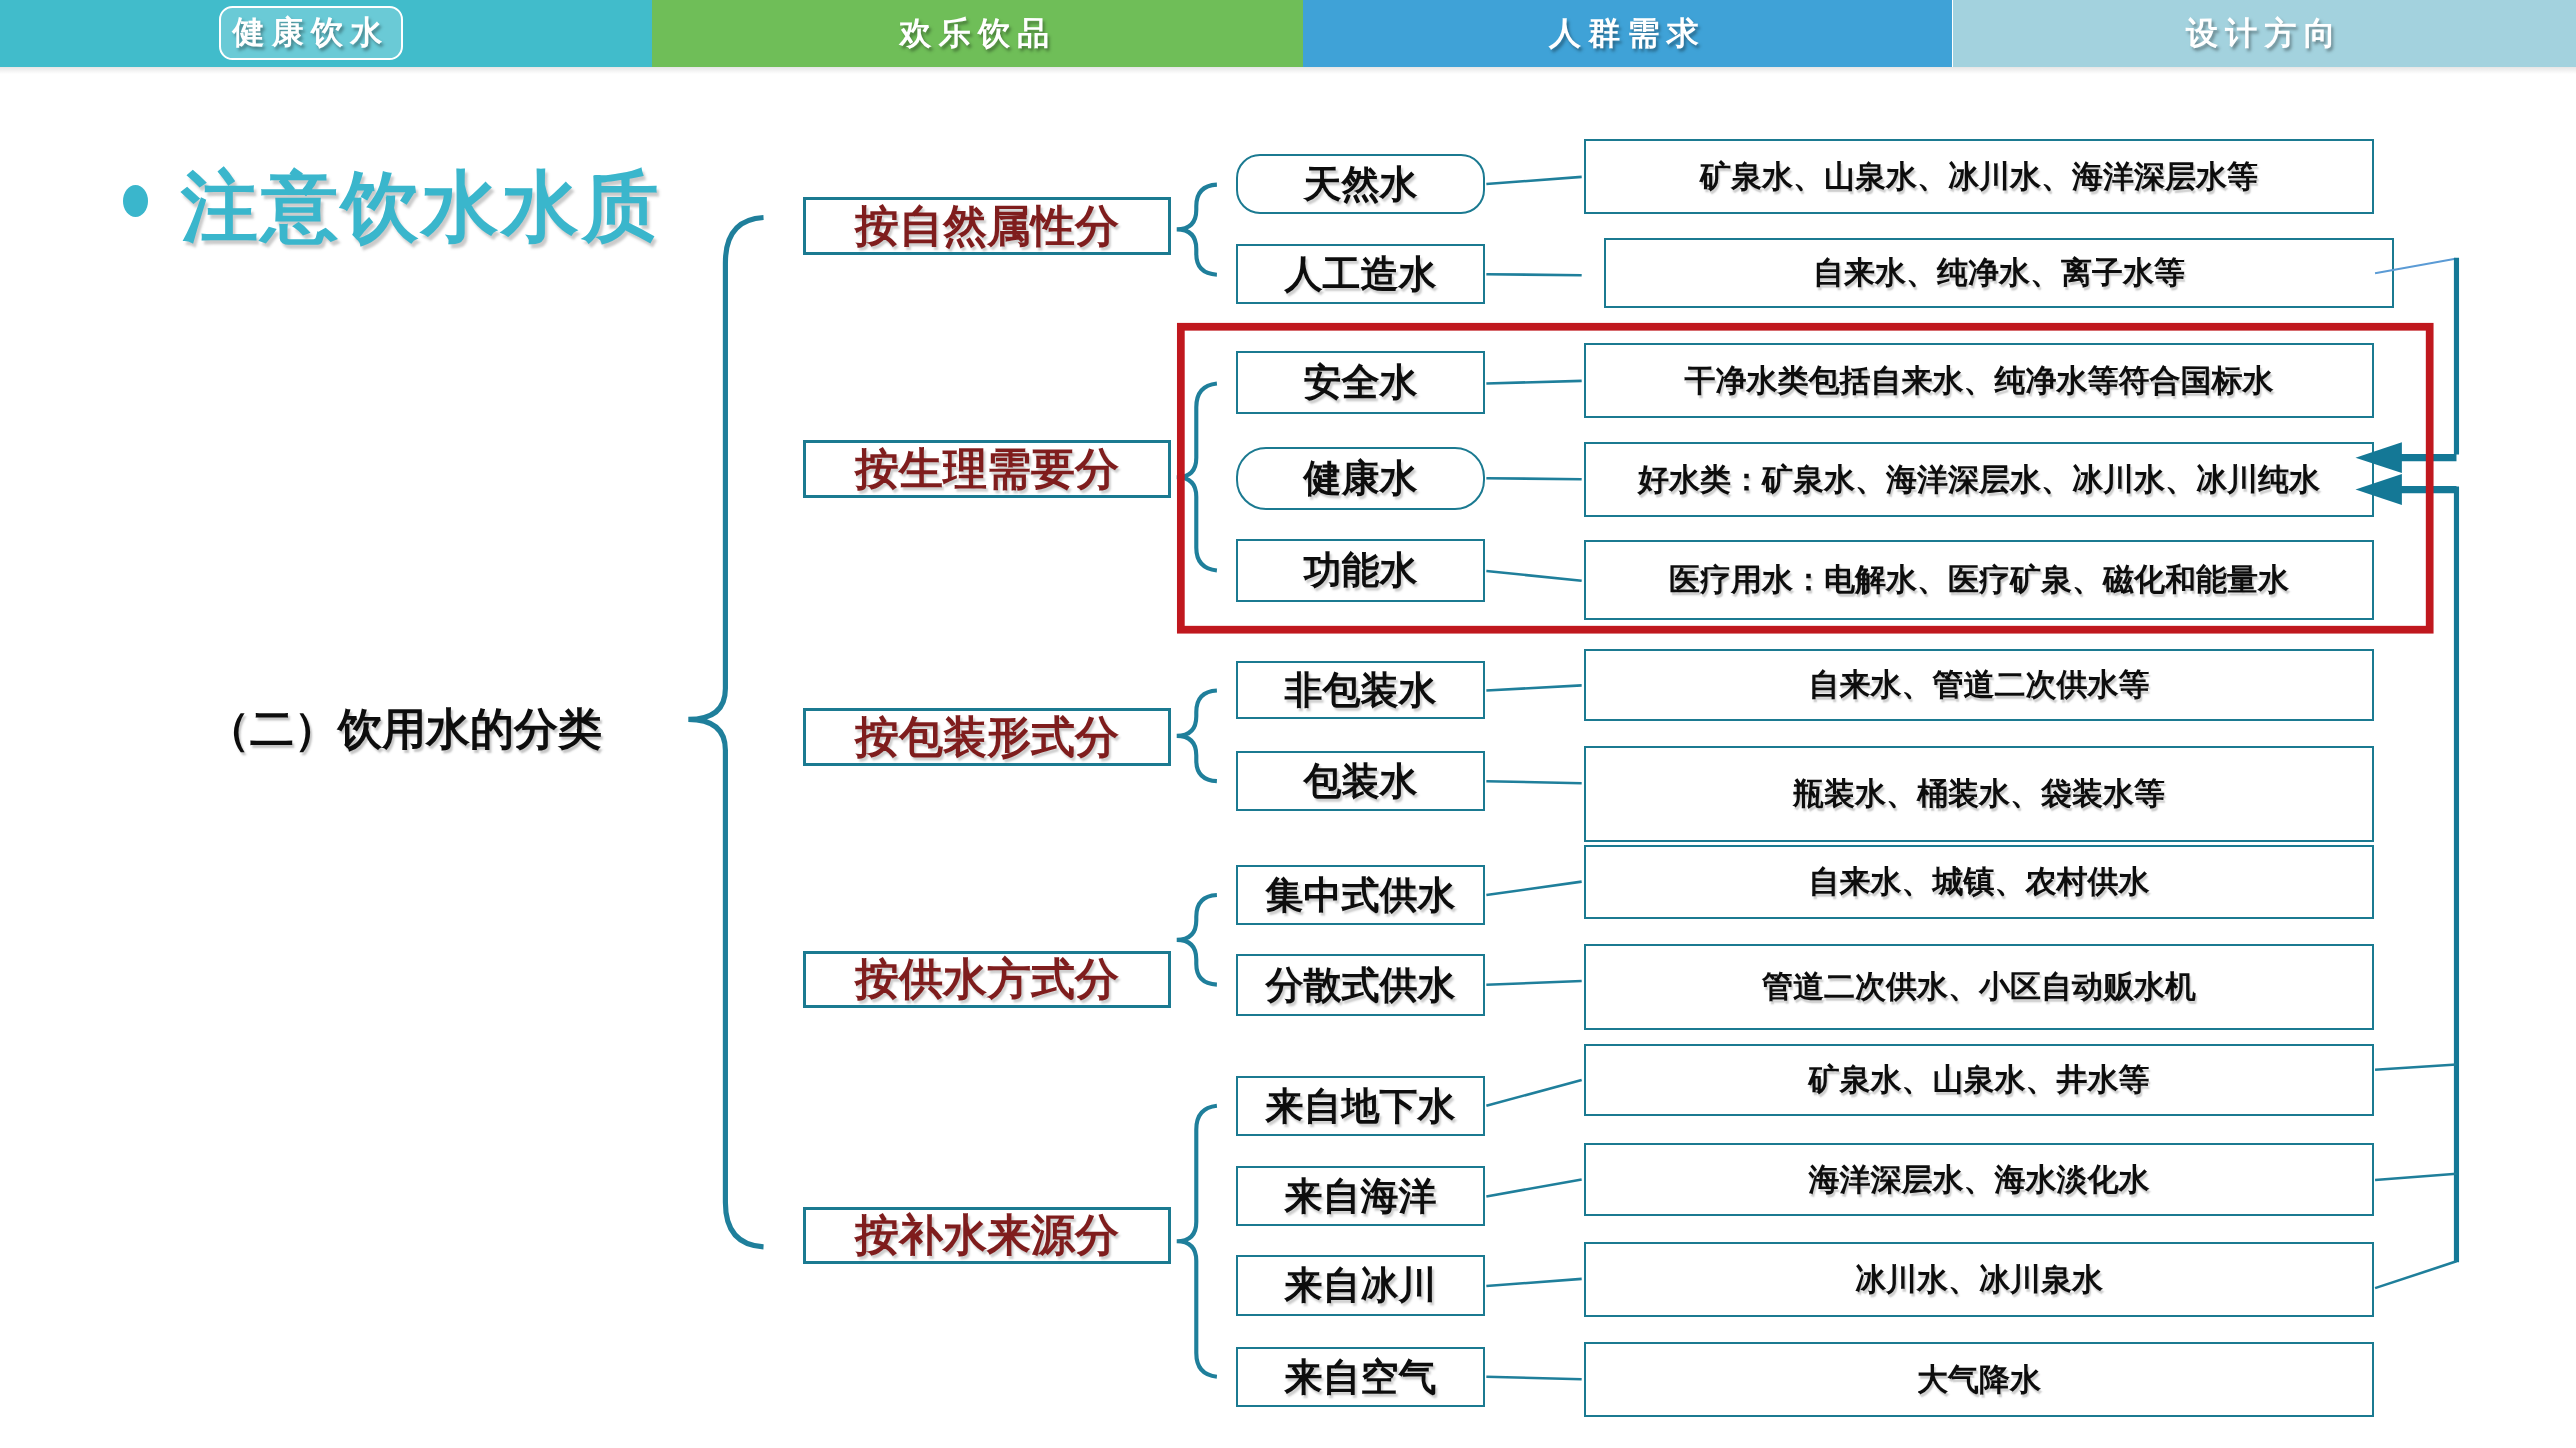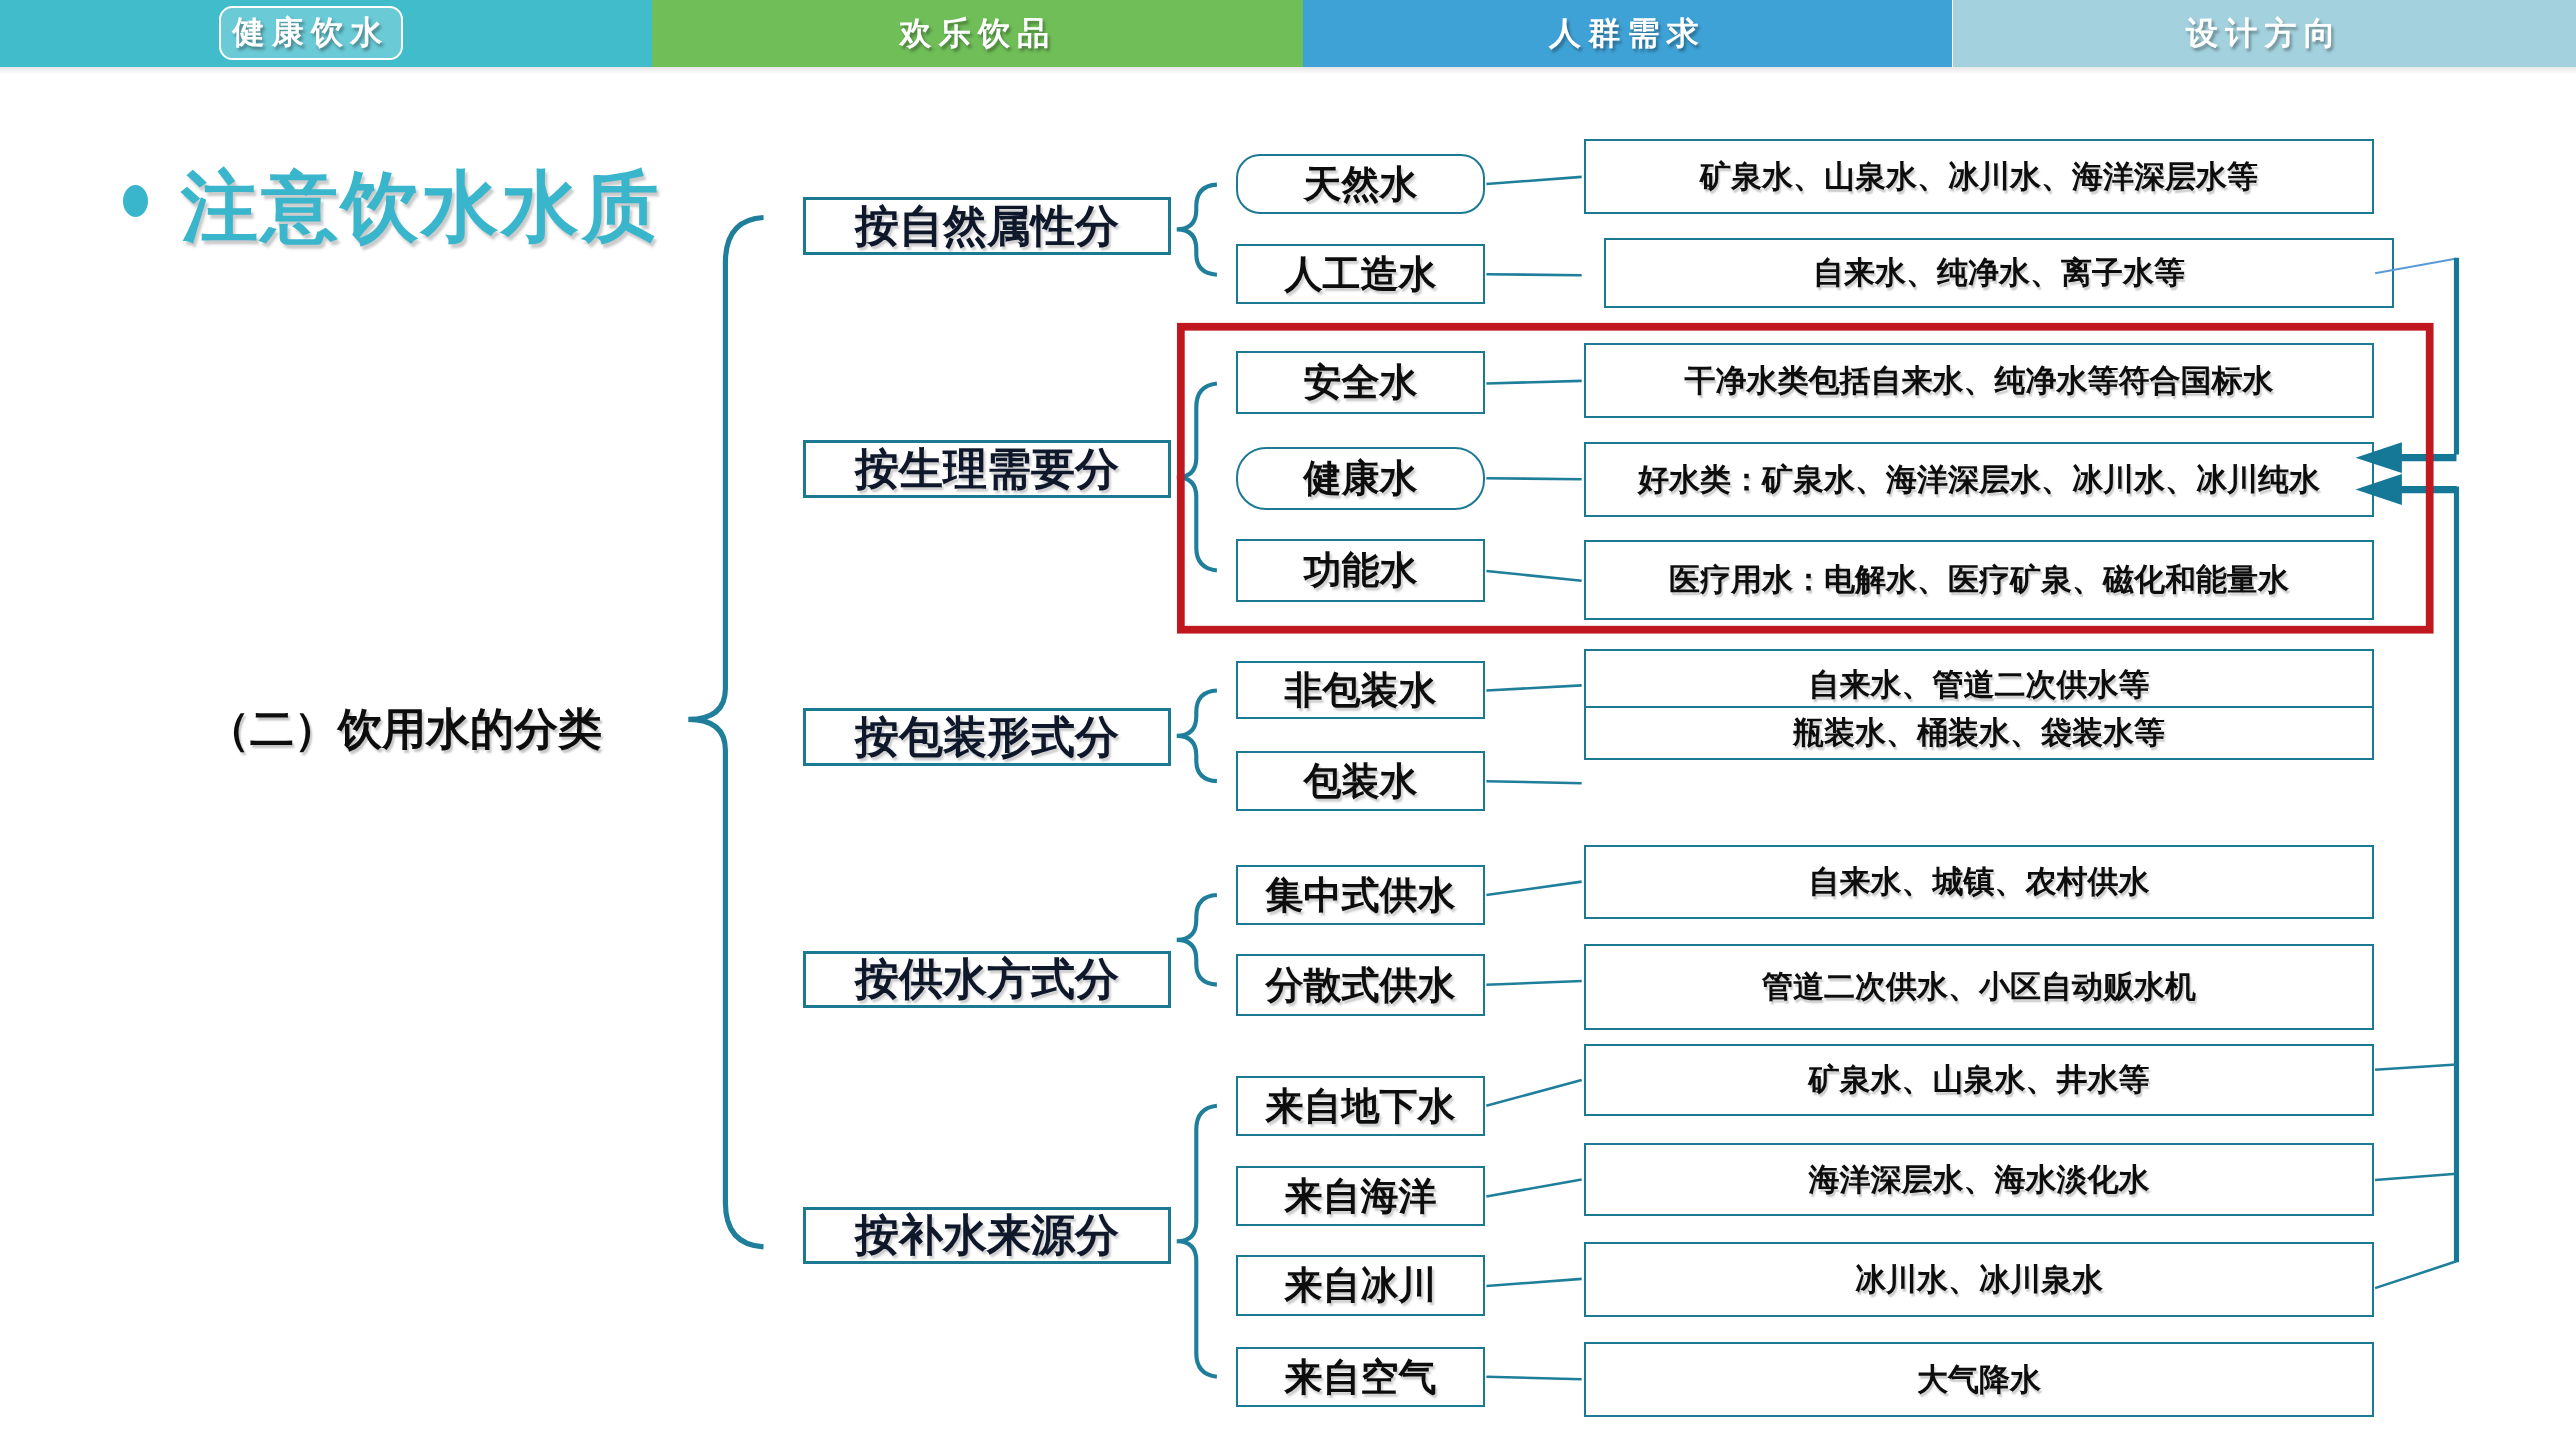--- a/index.html
+++ b/index.html
@@ -17,21 +17,21 @@
   
   .page-title{position:absolute;left:181px;top:156px;font-size:77px;font-weight:bold;color:#3AB6CC;
               letter-spacing:3.1px;text-shadow:2.6px 3.6px 2.6px rgba(80,80,80,0.30);white-space:nowrap;}
   .title-bullet{position:absolute;left:123px;top:185px;width:25px;height:32px;border-radius:50%;background:#3AB6CC;}
   
   .root-label{position:absolute;left:206px;top:700px;font-size:44px;font-weight:bold;color:#0d0d0d;
               text-shadow:2.1px 3.1px 2.1px rgba(90,90,90,0.35);white-space:nowrap;}
   
   .gbox{position:absolute;left:803px;width:368px;box-sizing:border-box;background:#ffffff;
         border:3.1px solid #1B7A91;display:flex;align-items:center;justify-content:center;
-        font-size:44px;font-weight:bold;color:#0f172a;text-shadow:2.1px 3.1px 2.1px rgba(90,90,90,0.30);white-space:nowrap;}
+        font-size:44px;font-weight:bold;color:#7f1d1d;text-shadow:2.1px 3.1px 2.1px rgba(90,90,90,0.30);white-space:nowrap;}
   .cbox{position:absolute;left:1236px;width:249px;box-sizing:border-box;background:#ffffff;
         border:2.6px solid #1B7A91;display:flex;align-items:center;justify-content:center;
         font-size:38px;font-weight:bold;color:#0d0d0d;text-shadow:2.1px 3.1px 2.1px rgba(90,90,90,0.30);white-space:nowrap;}
   .rbox{position:absolute;left:1584px;width:790px;box-sizing:border-box;background:#ffffff;
         border:2.6px solid #1B7A91;display:flex;align-items:center;justify-content:center;
         font-size:31px;font-weight:bold;color:#0d0d0d;text-shadow:1.5px 2.6px 1.5px rgba(90,90,90,0.30);white-space:nowrap;}
   
   #overlay{position:absolute;left:0;top:0;width:2576px;height:1449px;pointer-events:none;}
 </style>
 </head>
@@ -79,21 +79,21 @@
   <div class="cbox" style="top:1166px;height:60px;">来自海洋</div>
   <div class="cbox" style="top:1255px;height:61px;">来自冰川</div>
   <div class="cbox" style="top:1347px;height:60px;">来自空气</div>
 
   <div class="rbox" style="top:139px;height:75px;">矿泉水、山泉水、冰川水、海洋深层水等</div>
   <div class="rbox" style="top:238px;height:70px;margin-left:20px;">自来水、纯净水、离子水等</div>
   <div class="rbox" style="top:343px;height:75px;">干净水类包括自来水、纯净水等符合国标水</div>
   <div class="rbox" style="top:442px;height:75px;">好水类：矿泉水、海洋深层水、冰川水、冰川纯水</div>
   <div class="rbox" style="top:540px;height:80px;">医疗用水：电解水、医疗矿泉、磁化和能量水</div>
   <div class="rbox" style="top:649px;height:72px;">自来水、管道二次供水等</div>
-  <div class="rbox" style="top:706px;height:54px;">瓶装水、桶装水、袋装水等</div>
+  <div class="rbox" style="top:746px;height:96px;">瓶装水、桶装水、袋装水等</div>
   <div class="rbox" style="top:845px;height:74px;">自来水、城镇、农村供水</div>
   <div class="rbox" style="top:944px;height:86px;">管道二次供水、小区自动贩水机</div>
   <div class="rbox" style="top:1044px;height:72px;">矿泉水、山泉水、井水等</div>
   <div class="rbox" style="top:1143px;height:73px;">海洋深层水、海水淡化水</div>
   <div class="rbox" style="top:1242px;height:75px;">冰川水、冰川泉水</div>
   <div class="rbox" style="top:1342px;height:75px;">大气降水</div>
 
   <svg id="overlay" viewBox="0 0 5000 2812">
 
     <path d="M 1482 422 Q 1408 426 1408 510 L 1408 1336 Q 1408 1396 1336 1396 Q 1408 1396 1408 1456 L 1408 2334 Q 1408 2416 1482 2420" fill="none" stroke="#1F7F9B" stroke-width="10"></path>

